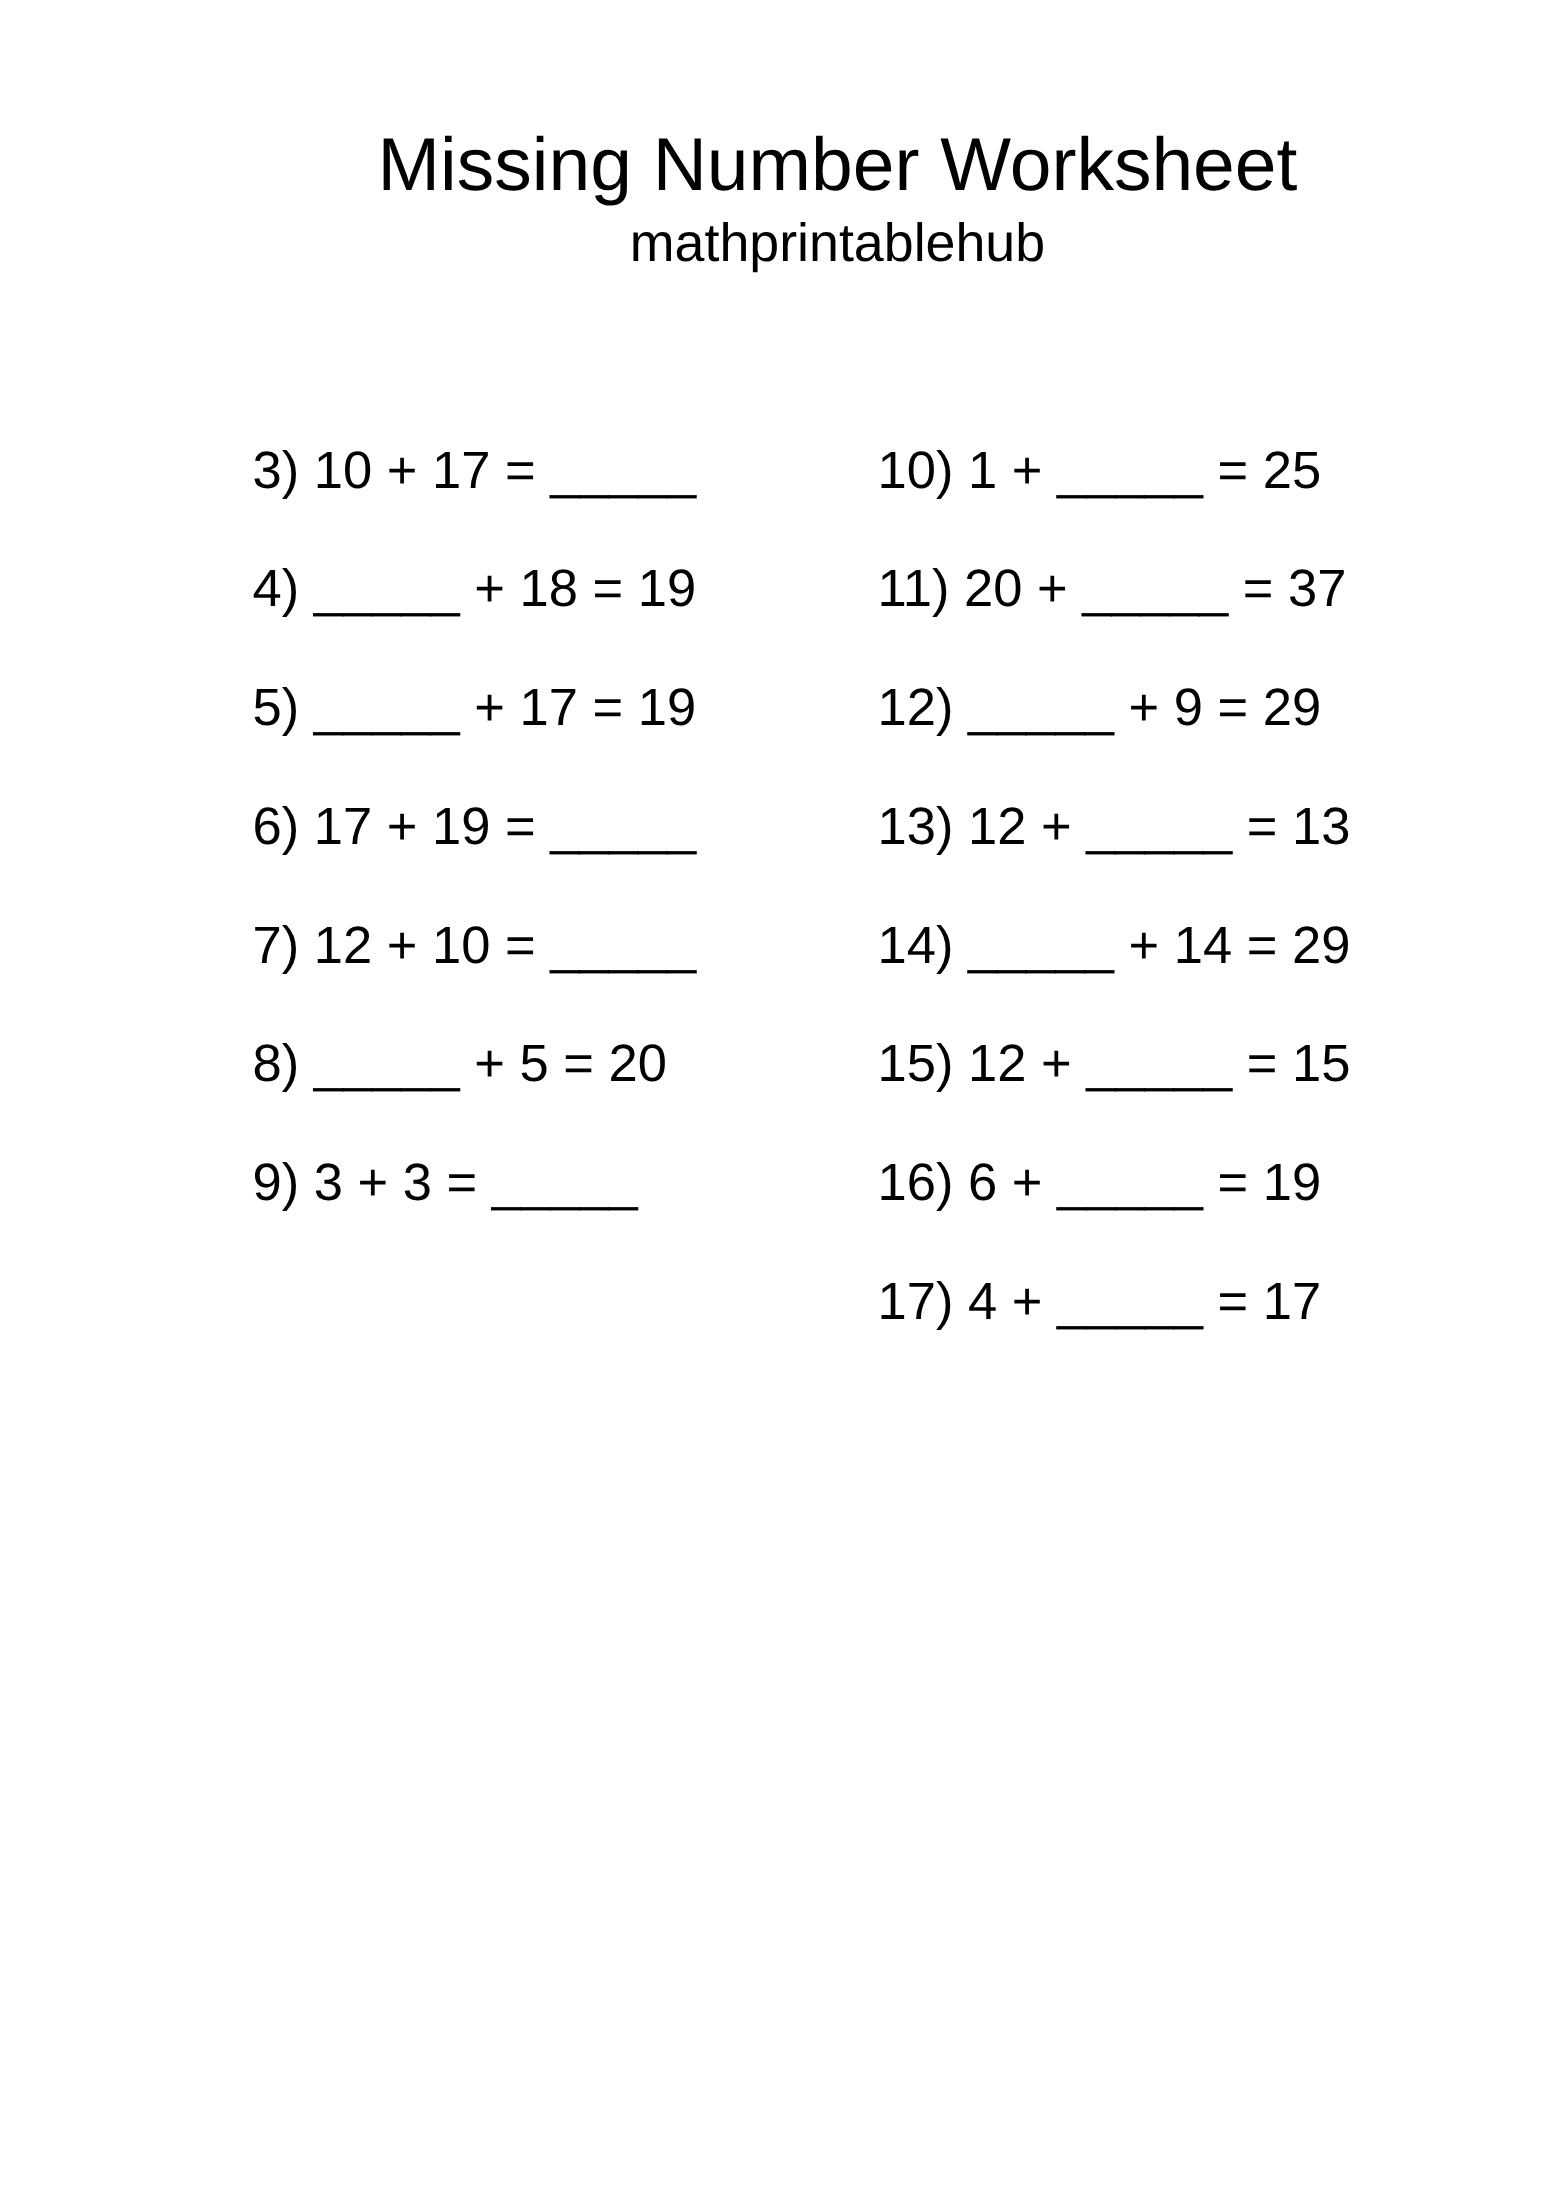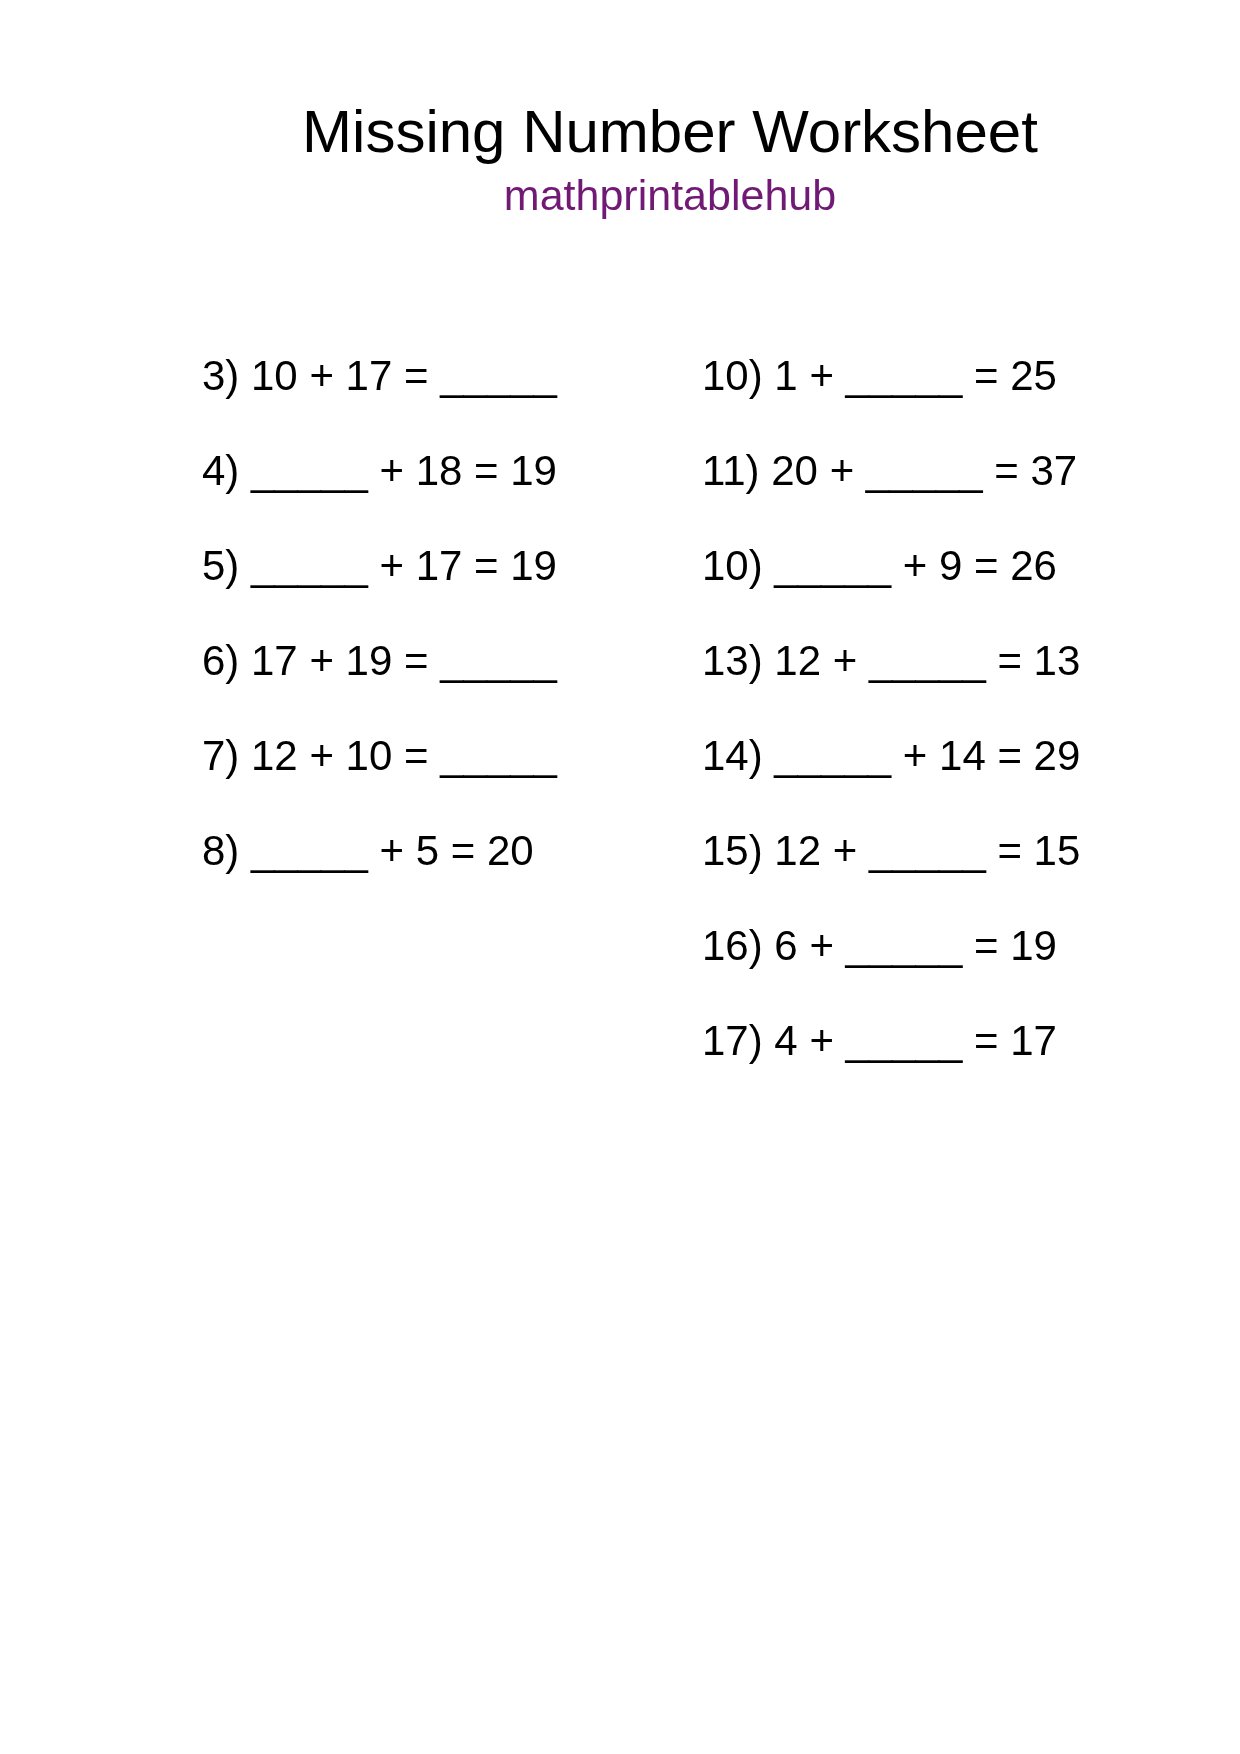--- a/index.html
+++ b/index.html
@@ -34,21 +34,21 @@
     font-size: 60px;
     line-height: 70px;
     color: #000000;
     white-space: nowrap;
   }
   .title-wrap .s {
     display: block;
     margin-top: 0px;
     font-size: 43px;
     line-height: 56px;
-    color: #701a75;
+    color: #000000;
     white-space: nowrap;
   }
   .column {
     position: absolute;
     top: 348px;
   }
   .col-left { left: 202px; }
   .col-right { left: 702px; }
   .problem {
     height: 95px;
@@ -68,26 +68,27 @@
     <span class="s">mathprintablehub</span>
   </div>
 
   <div class="column col-left">
     <div class="problem">3) 10 + 17 = _____</div>
     <div class="problem">4) _____ + 18 = 19</div>
     <div class="problem">5) _____ + 17 = 19</div>
     <div class="problem">6) 17 + 19 = _____</div>
     <div class="problem">7) 12 + 10 = _____</div>
     <div class="problem">8) _____ + 5 = 20</div>
+    <div class="problem">9) 3 + 3 = _____</div>
   </div>
 
   <div class="column col-right">
     <div class="problem">10) 1 + _____ = 25</div>
     <div class="problem">11) 20 + _____ = 37</div>
-    <div class="problem">10) _____ + 9 = 26</div>
+    <div class="problem">12) _____ + 9 = 29</div>
     <div class="problem">13) 12 + _____ = 13</div>
     <div class="problem">14) _____ + 14 = 29</div>
     <div class="problem">15) 12 + _____ = 15</div>
     <div class="problem">16) 6 + _____ = 19</div>
     <div class="problem">17) 4 + _____ = 17</div>
   </div>
 
 </div>
 
 </body></html>

